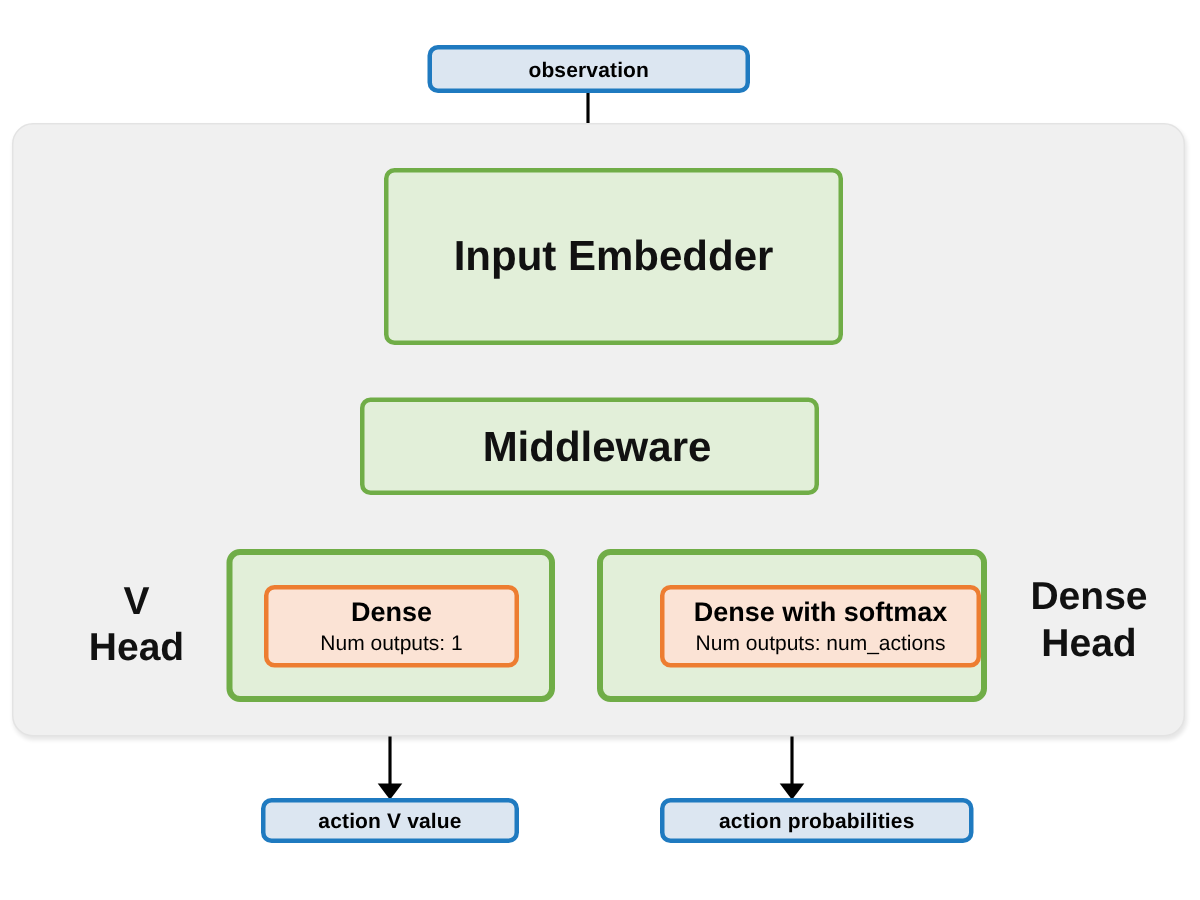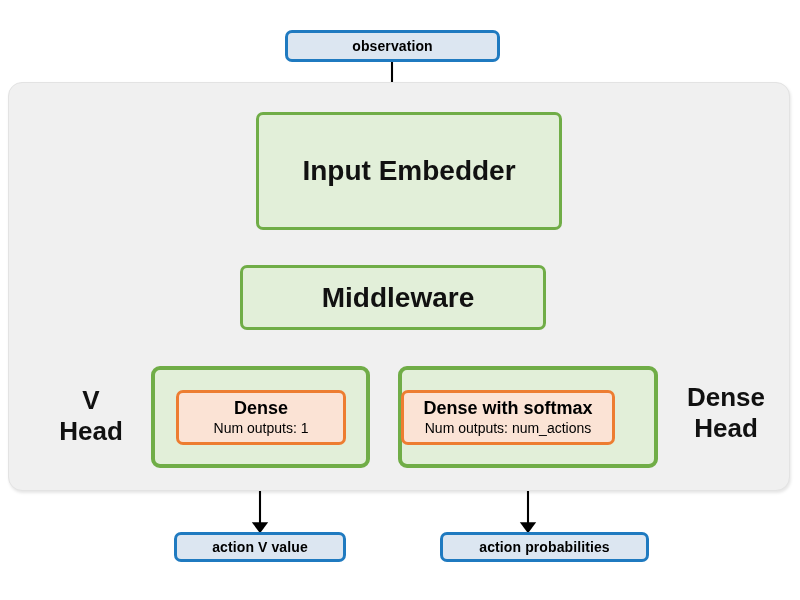--- a/index.html
+++ b/index.html
@@ -152,21 +152,21 @@
     <span class="layer-sub">Num outputs: 1</span>
   </div>
 
   <div class="head-caption" style="left:36px; top:385px; width:110px;">
     <div>V</div>
     <div>Head</div>
   </div>
 
   <div class="head-group" style="left:398px; top:366px; width:260px; height:102px;"></div>
 
-  <div class="node layer-box" style="left:401px; top:390px; width:214px; height:55px;">
+  <div class="node layer-box" style="left:440px; top:390px; width:214px; height:55px;">
     <span class="layer-title">Dense with softmax</span>
     <span class="layer-sub">Num outputs: num_actions</span>
   </div>
 
   <div class="head-caption" style="left:664px; top:382px; width:124px;">
     <div>Dense</div>
     <div>Head</div>
   </div>
 
   <div class="node io-box" style="left:174px; top:532px; width:172px; height:30px;">

